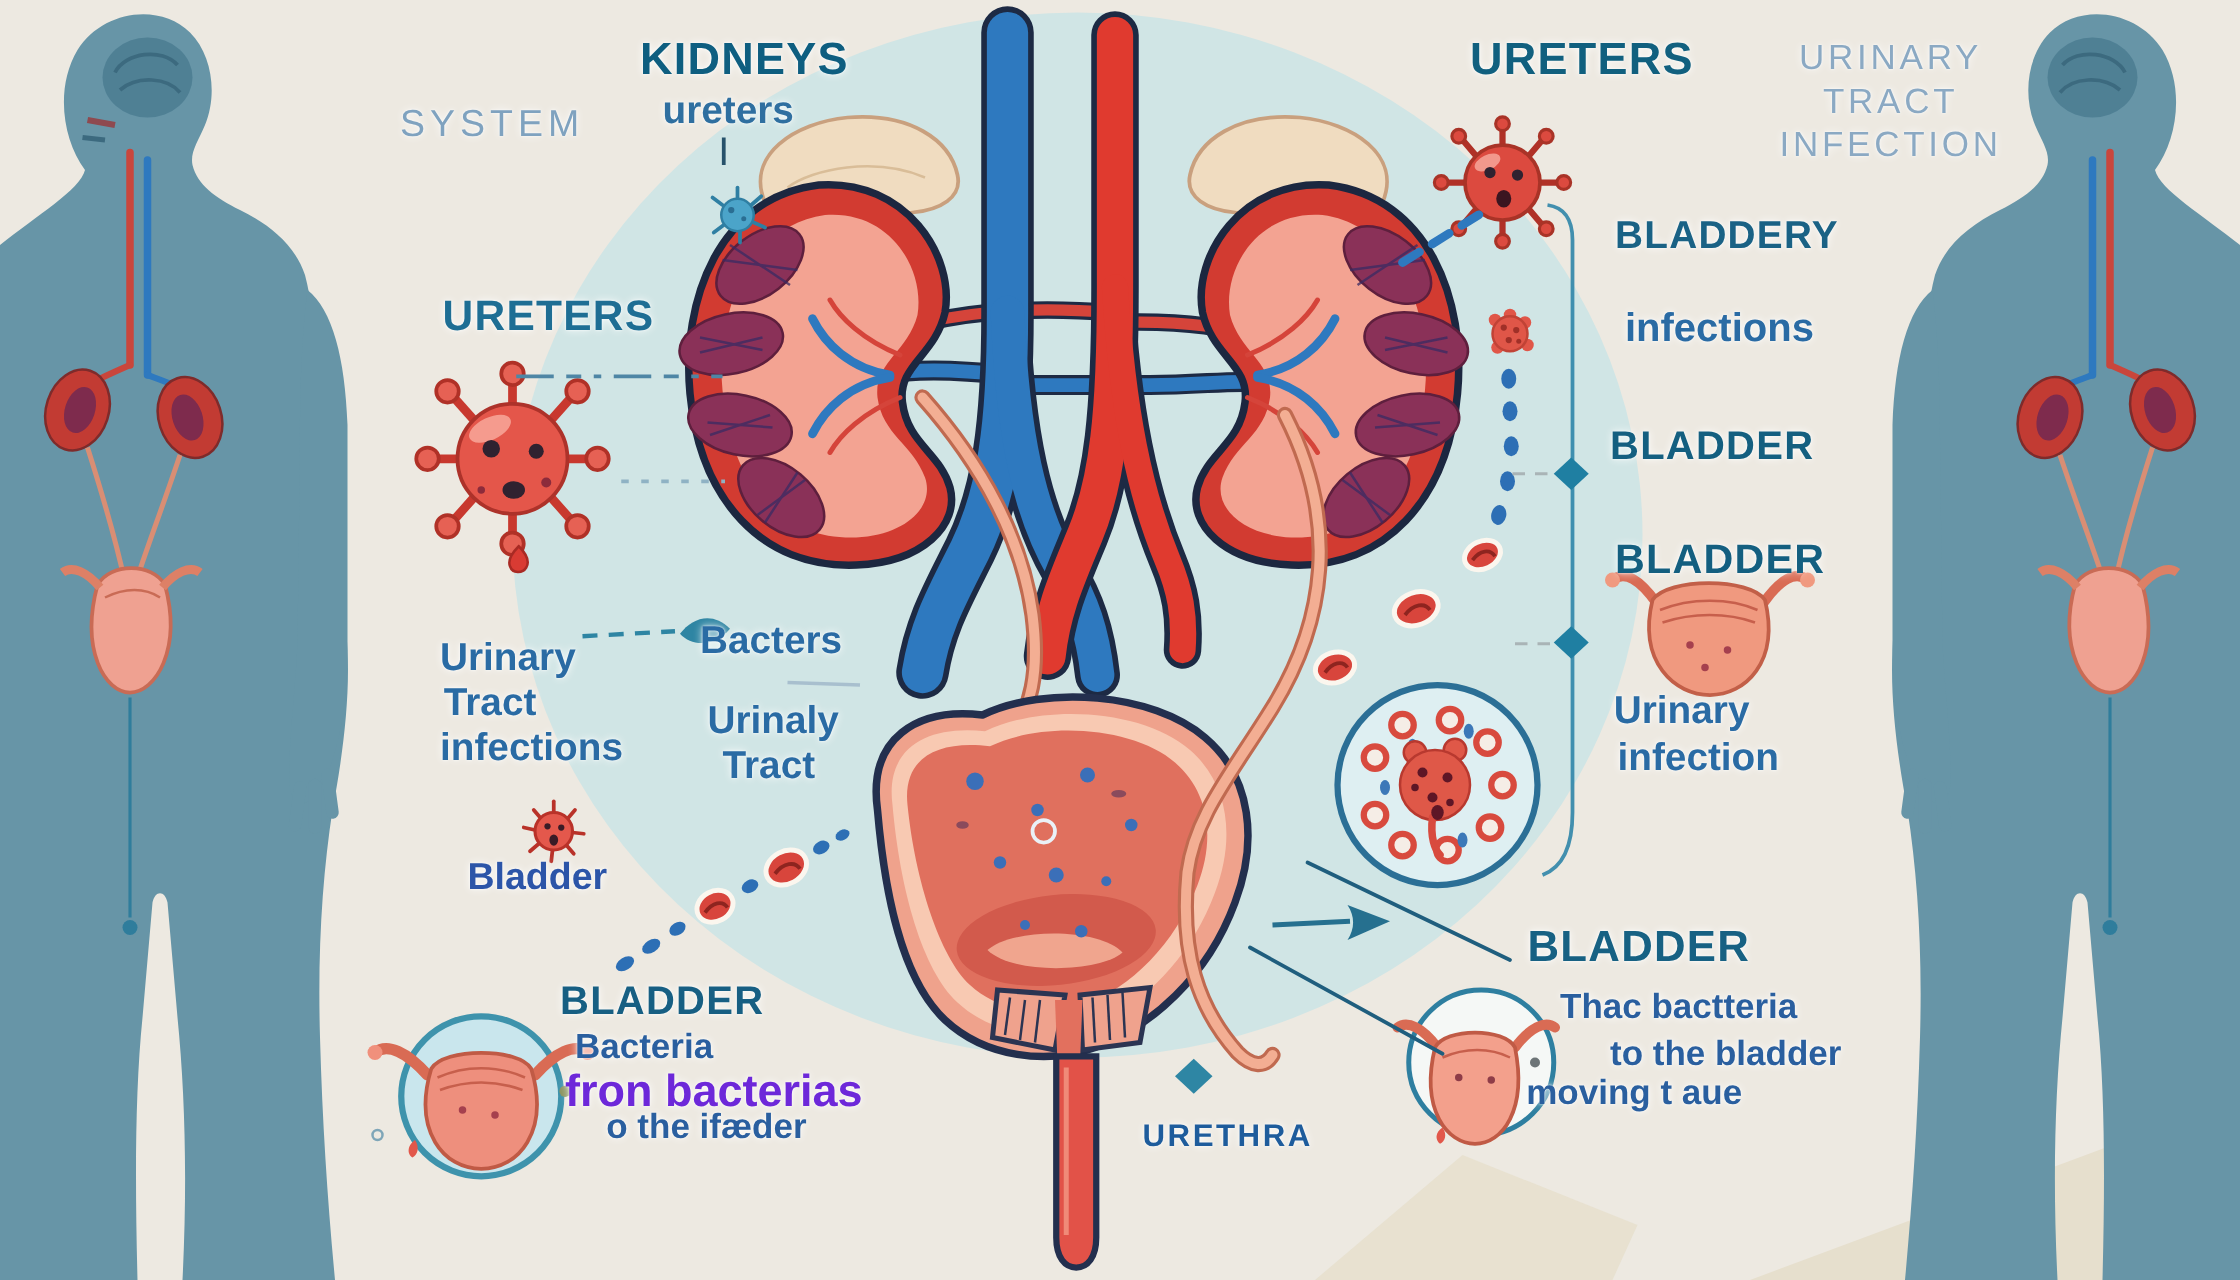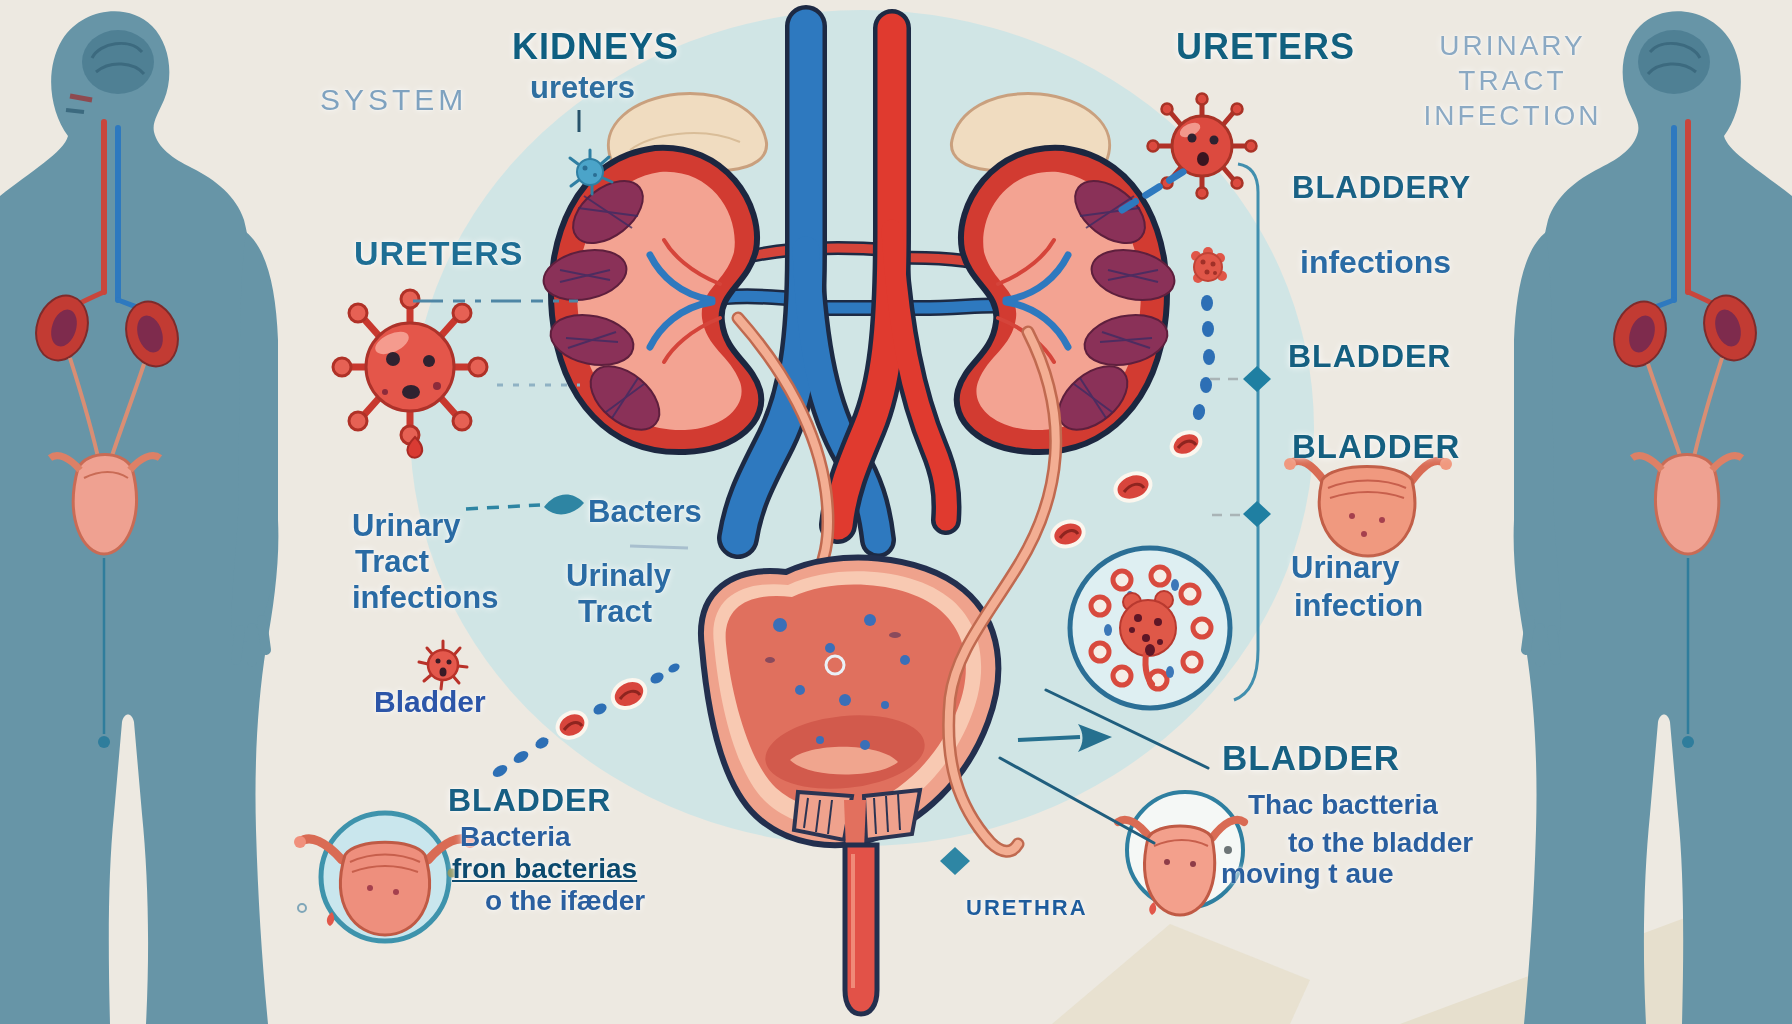--- a/index.html
+++ b/index.html
@@ -486,28 +486,28 @@
   <div class="lbl caps-bold" style="left:354px;top:236px;font-size:34px;color:#1E6E94;">URETERS</div>
 
   <div class="lbl blue-bold" style="left:352px;top:510px;font-size:31px;">Urinary</div>
   <div class="lbl blue-bold" style="left:355px;top:546px;font-size:31px;">Tract</div>
   <div class="lbl blue-bold" style="left:352px;top:582px;font-size:31px;">infections</div>
 
   <div class="lbl royal" style="left:374px;top:686px;font-size:30px;">Bladder</div>
 
   <div class="lbl caps-bold" style="left:448px;top:784px;font-size:32px;color:#175F83;">BLADDER</div>
   <div class="lbl blue-bold" style="left:460px;top:822px;font-size:28px;color:#2A5F9F;">Bacteria</div>
-  <div class="lbl blue-bold" style="left:452px;top:854px;font-size:28px;color:#0c4a6e;text-decoration:underline;">fron bacterias</div>
+  <div class="lbl blue-bold" style="left:452px;top:854px;font-size:36px;color:#6d28d9;">fron bacterias</div>
   <div class="lbl blue-bold" style="left:450px;top:886px;font-size:28px;color:#2A5F9F;margin-left:35px;">o the ifæder</div>
 
-  <div class="lbl blue-bold" style="left:588px;top:496px;font-size:31px;">Bacters</div>
+  <div class="lbl blue-bold" style="left:560px;top:496px;font-size:31px;">Bacters</div>
   <div class="lbl blue-bold" style="left:566px;top:560px;font-size:31px;">Urinaly</div>
   <div class="lbl blue-bold" style="left:578px;top:596px;font-size:31px;">Tract</div>
 
-  <div class="lbl caps-bold" style="left:966px;top:896px;font-size:22px;color:#1E5C9C;letter-spacing:2px;">URETHRA</div>
+  <div class="lbl caps-bold" style="left:914px;top:896px;font-size:25px;color:#1E5C9C;letter-spacing:2px;">URETHRA</div>
 
   <div class="lbl caps-bold" style="left:1176px;top:28px;font-size:36px;color:#11607F;">URETERS</div>
 
   <div class="lbl thin-caps ctr" style="left:1420px;top:28px;width:185px;font-size:28px;line-height:35px;">
     <div>URINARY</div>
     <div>TRACT</div>
     <div>INFECTION</div>
   </div>
 
   <div class="lbl caps-bold" style="left:1292px;top:172px;font-size:31px;color:#1A6285;">BLADDERY</div>

